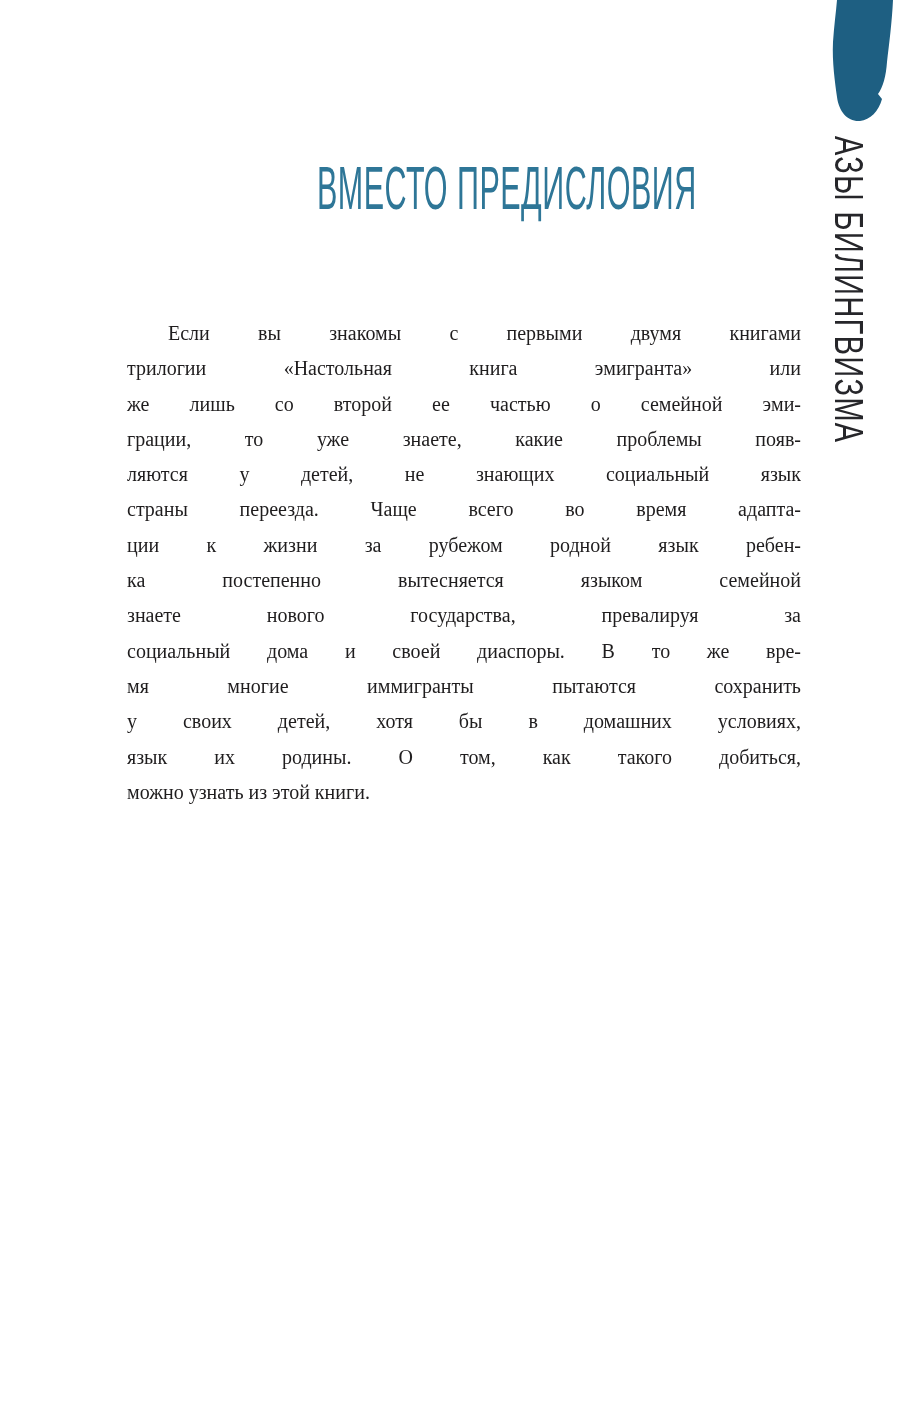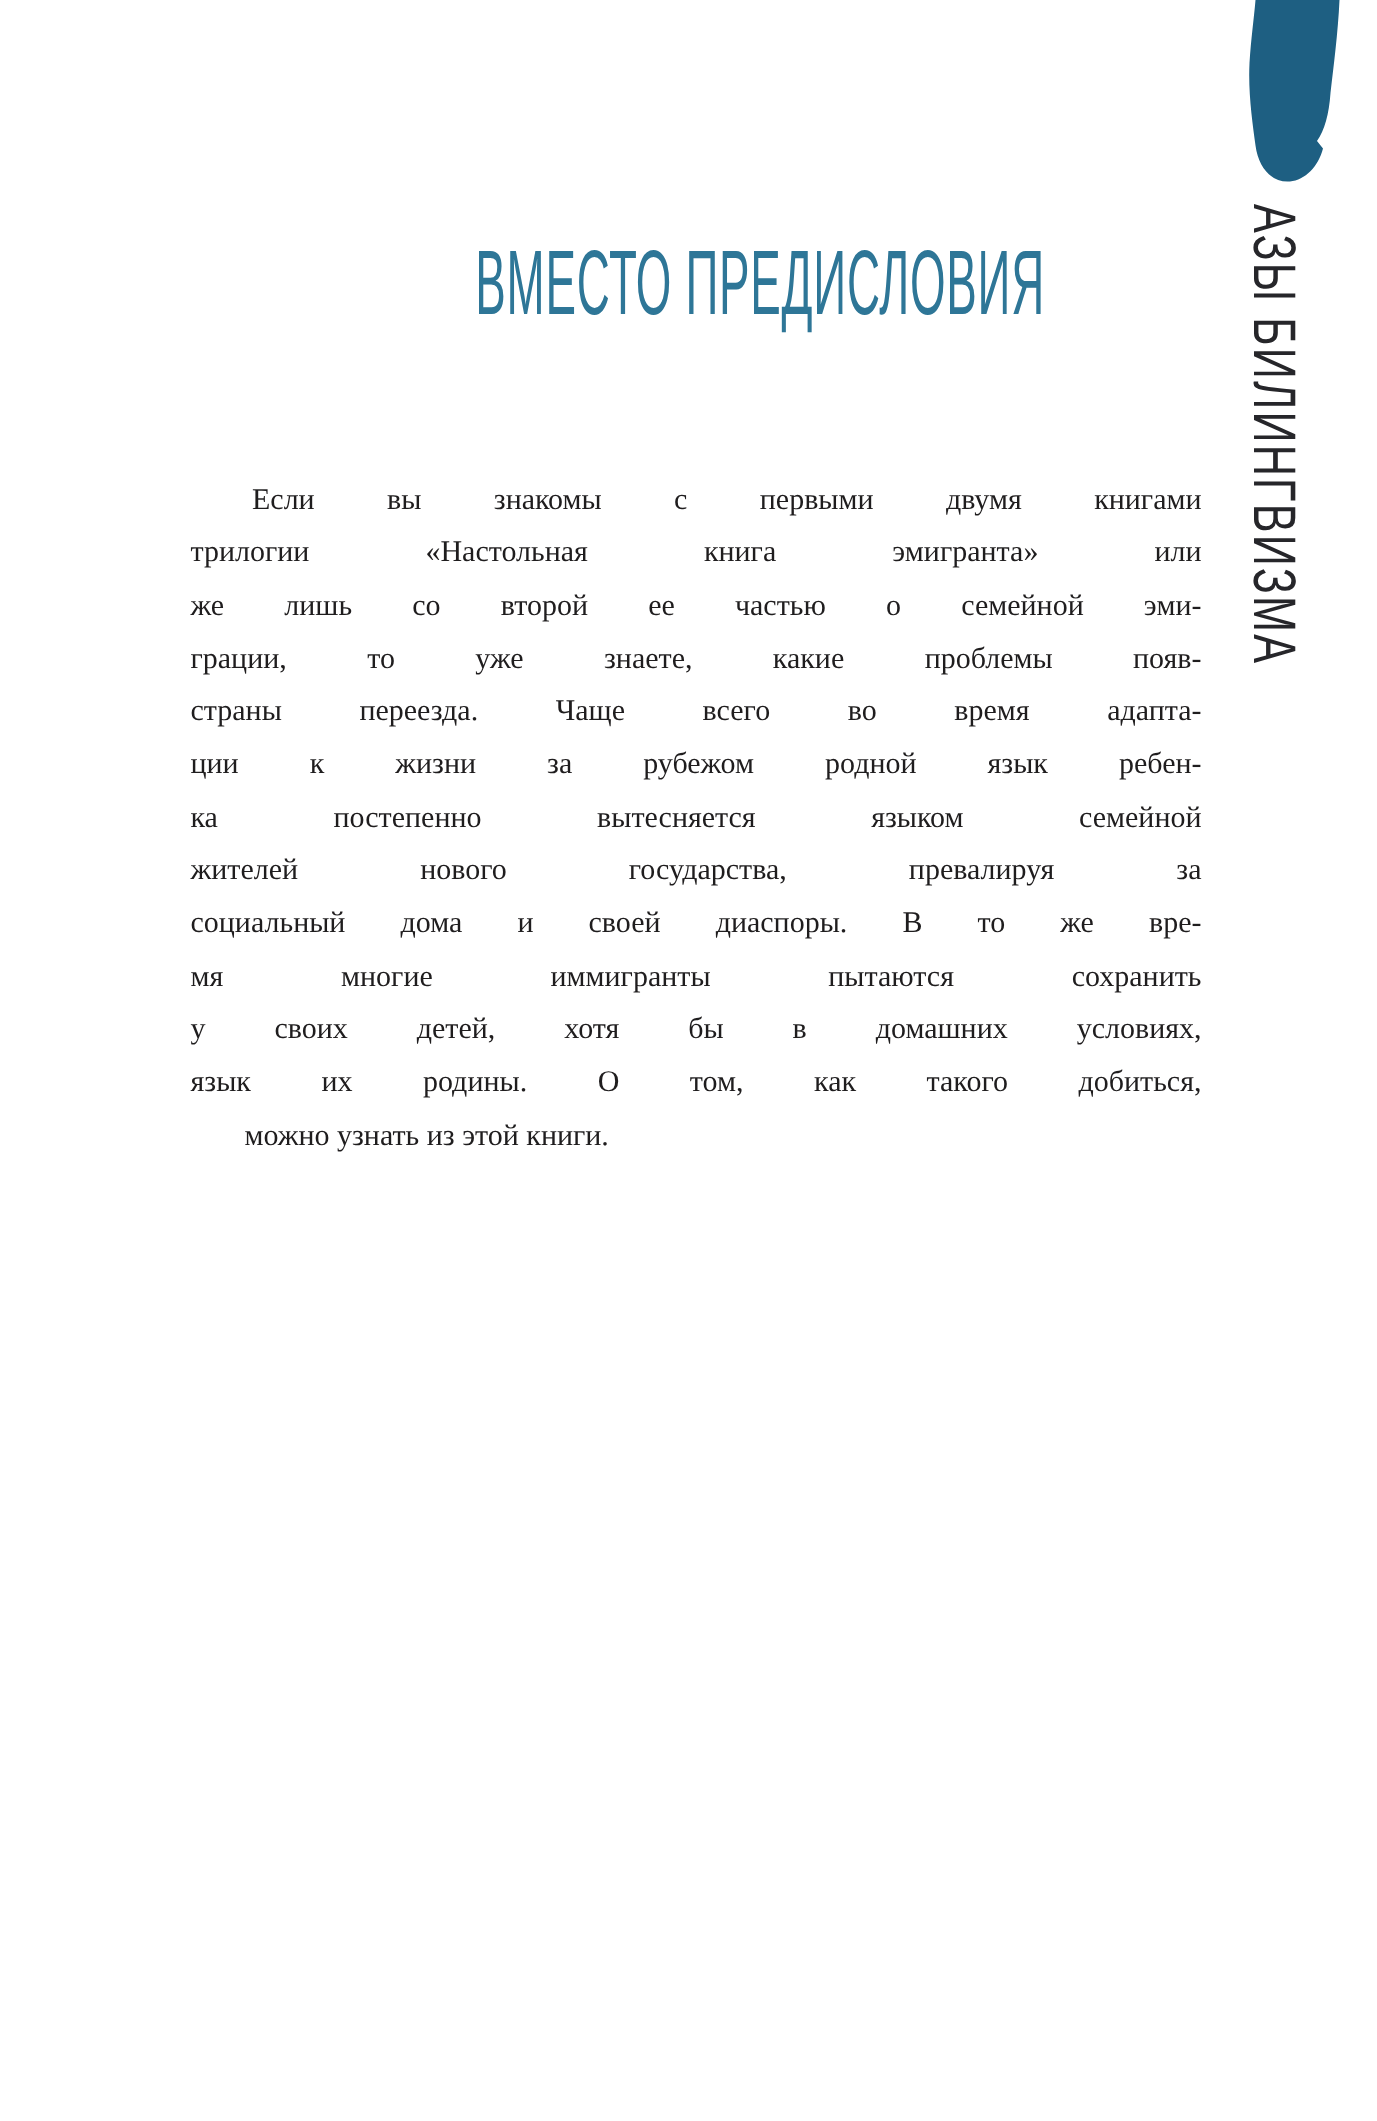--- a/index.html
+++ b/index.html
@@ -63,21 +63,21 @@
     width: 674px;
     font-size: 20px;
     line-height: 35.3px;
     color: var(--body-text, #1f1d1e);
   }
   .bline {
     text-align: justify;
     text-align-last: justify;
   }
   .bline.first { text-indent: 41px; }
-  .bline.last  { text-align-last: left; margin-left: 36px; }
+  .bline.last  { text-align-last: left; }
   .page-number {
     position: absolute;
     left: 127px;
     top: 1314px;
     width: 674px;
     text-align: center;
     font-family: "Liberation Sans", sans-serif;
     font-size: 58px;
     line-height: 1;
     color: var(--page-number, #26262a);
@@ -100,24 +100,25 @@
 
   <h1 class="heading"><span class="heading-inner">ВМЕСТО ПРЕДИСЛОВИЯ</span></h1>
 
   <div class="sidebar-title">АЗЫ БИЛИНГВИЗМА</div>
 
   <div class="body-text">
     <div class="bline first">Если вы знакомы с первыми двумя книгами</div>
     <div class="bline">трилогии «Настольная книга эмигранта» или</div>
     <div class="bline">же лишь со второй ее частью о семейной эми-</div>
     <div class="bline">грации, то уже знаете, какие проблемы появ-</div>
+    <div class="bline">ляются у детей, не знающих социальный язык</div>
     <div class="bline">страны переезда. Чаще всего во время адапта-</div>
     <div class="bline">ции к жизни за рубежом родной язык ребен-</div>
     <div class="bline">ка постепенно вытесняется языком семейной</div>
-    <div class="bline">жителей нового государства, превалируя за</div>
+    <div class="bline">знаете нового государства, превалируя за</div>
     <div class="bline">социальный дома и своей диаспоры. В то же вре-</div>
     <div class="bline">мя многие иммигранты пытаются сохранить</div>
     <div class="bline">у своих детей, хотя бы в домашних условиях,</div>
     <div class="bline">язык их родины. О том, как такого добиться,</div>
     <div class="bline last">можно узнать из этой книги.</div>
   </div>
 
 
 </div>
 

